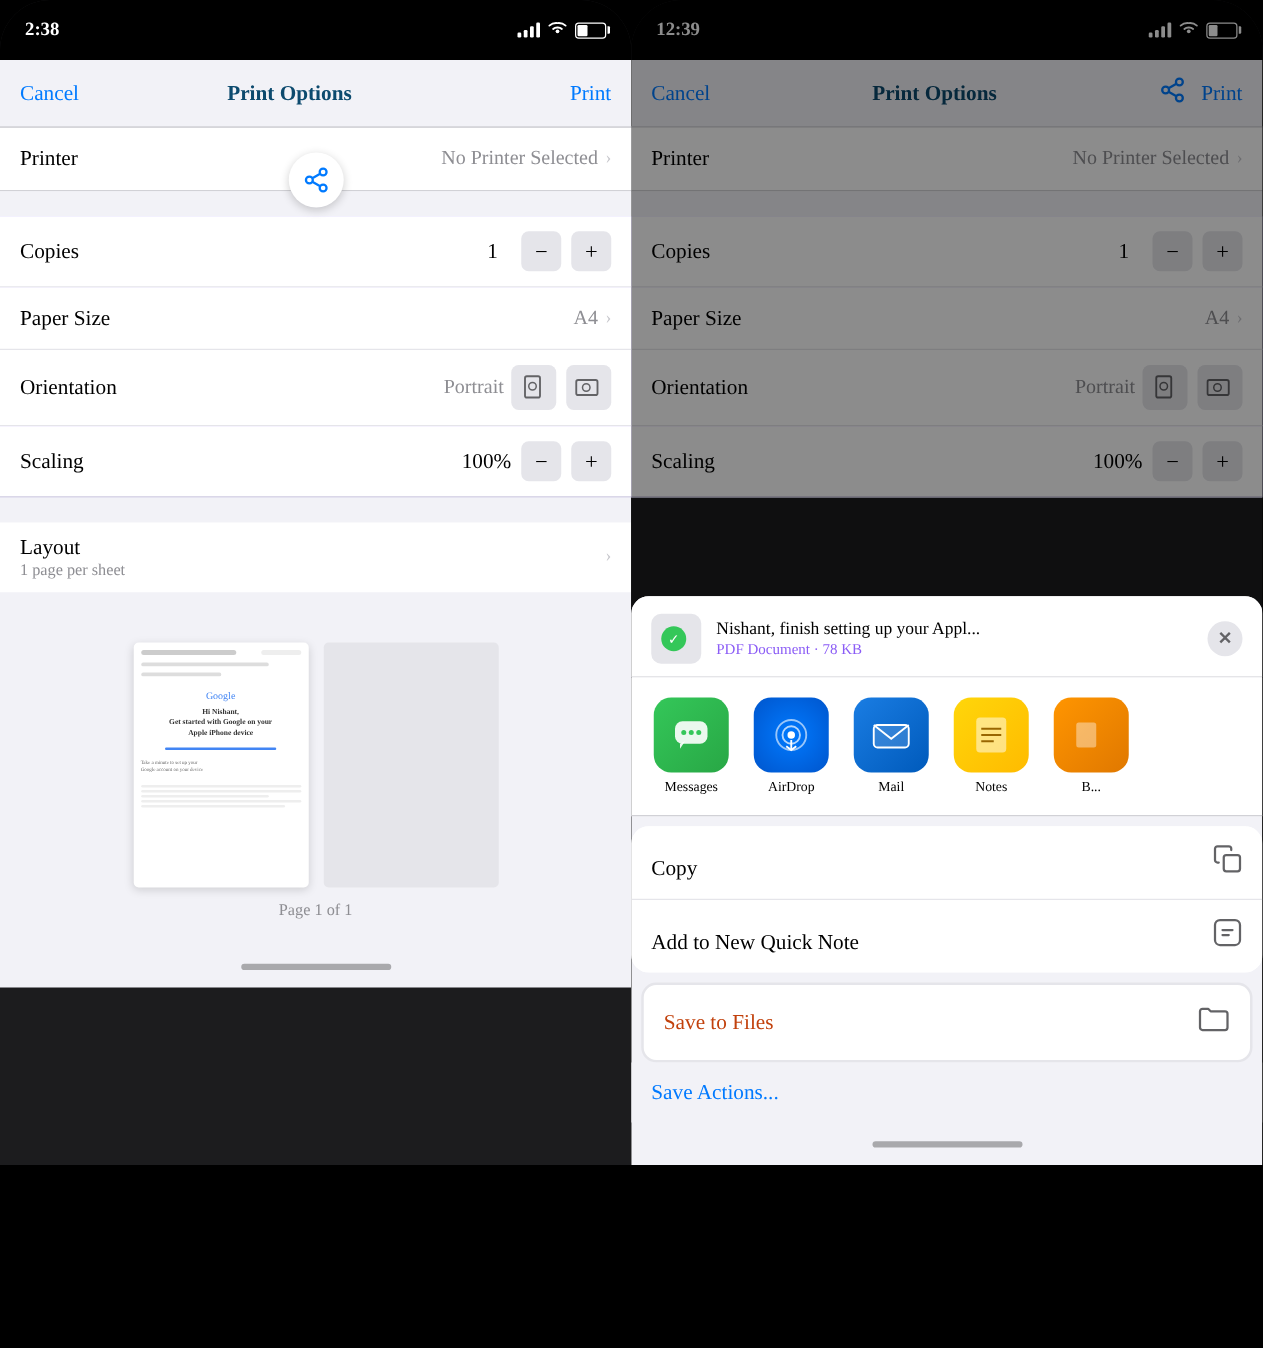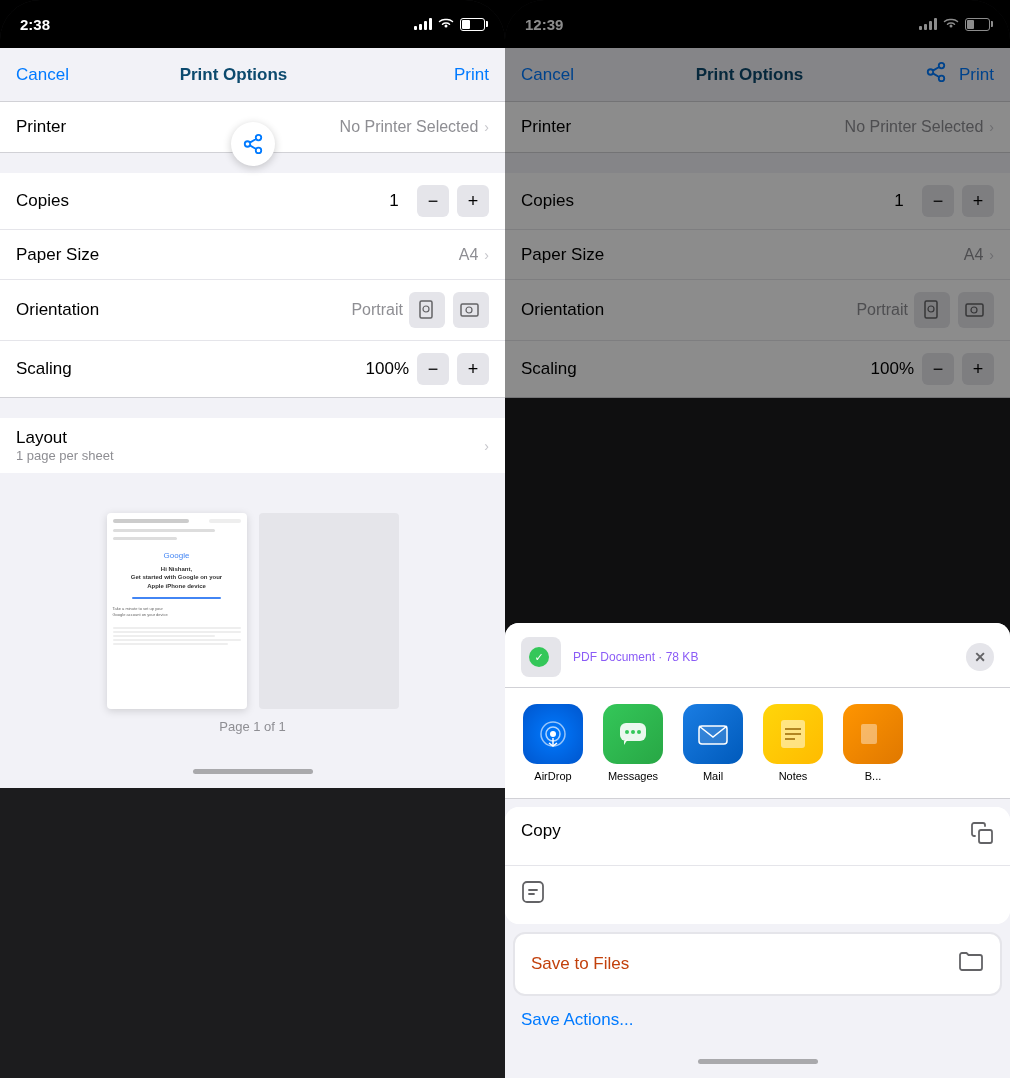--- a/index.html
+++ b/index.html
@@ -8,25 +8,26 @@
       height: 1078px;
       background: #000;
       display: flex;
       font-family: -apple-system, 'SF Pro Display', 'Helvetica Neue', sans-serif;
       overflow: hidden;
     }
 
     
     .phone-panel {
       width: 505px;
-      height: 1078px;
+      height: 932px;
       background: #1c1c1e;
       position: relative;
       overflow: hidden;
       border-radius: 40px 40px 0 0;
+      font-family: Liberation Serif, serif;
     }
     .phone-panel + .phone-panel {
       border-left: none;
     }
 
     
     .status-bar {
       height: 48px;
       background: #000;
       display: flex;
@@ -441,21 +442,21 @@
 
     
     .share-actions {
       background: #fff;
       margin-top: 8px;
       border-radius: 14px;
       overflow: hidden;
     }
     .share-action-row {
       display: flex;
-      align-items: flex-start;
+      align-items: flex-end;
       padding: 14px 16px;
       border-bottom: 1px solid #e5e5ea;
       background: #fff;
     }
     .share-action-row:last-child {
       border-bottom: none;
     }
     .share-action-label {
       font-size: 17px;
       color: #000;
@@ -749,54 +750,55 @@
 
   <div class="share-sheet">
 
     <div class="share-header">
       <div class="share-header-left">
         <div class="share-file-icon">
           <div class="file-checkbox">✓</div>
         </div>
       </div>
       <div class="share-file-details">
+        <div class="share-file-name">Nishant, finish setting up your Appl...</div>
         <div class="share-file-size">PDF Document · 78 KB</div>
       </div>
       <div class="share-close-btn">✕</div>
     </div>
 
     <div class="app-icons-row">
+
+      <div class="app-icon-item">
+        <div class="app-icon-img messages-icon">
+          <svg width="34" height="34" viewBox="0 0 34 34" fill="none">
+            <rect x="4" y="6" width="26" height="18" rx="6" fill="white" opacity="0.9"></rect>
+            <polygon points="8,24 12,22 8,28" fill="white" opacity="0.9"></polygon>
+            <circle cx="11" cy="15" r="2" fill="#34c759"></circle>
+            <circle cx="17" cy="15" r="2" fill="#34c759"></circle>
+            <circle cx="23" cy="15" r="2" fill="#34c759"></circle>
+          </svg>
+        </div>
+        <span class="app-icon-label">Messages</span>
+      </div>
 
       <div class="app-icon-item">
         <div class="app-icon-img airdrop-icon">
           <svg width="36" height="36" viewBox="0 0 36 36" fill="none">
             <circle cx="18" cy="18" r="12" stroke="rgba(255,255,255,0.6)" stroke-width="1.5" fill="none"></circle>
             <circle cx="18" cy="18" r="7" stroke="rgba(255,255,255,0.7)" stroke-width="1.5" fill="none"></circle>
             <circle cx="18" cy="18" r="3" fill="white"></circle>
             <line x1="18" y1="22" x2="18" y2="30" stroke="white" stroke-width="1.5"></line>
             <polyline points="14,27 18,30 22,27" stroke="white" stroke-width="1.5" fill="none"></polyline>
           </svg>
         </div>
         <span class="app-icon-label">AirDrop</span>
       </div>
 
       <div class="app-icon-item">
-        <div class="app-icon-img messages-icon">
-          <svg width="34" height="34" viewBox="0 0 34 34" fill="none">
-            <rect x="4" y="6" width="26" height="18" rx="6" fill="white" opacity="0.9"></rect>
-            <polygon points="8,24 12,22 8,28" fill="white" opacity="0.9"></polygon>
-            <circle cx="11" cy="15" r="2" fill="#34c759"></circle>
-            <circle cx="17" cy="15" r="2" fill="#34c759"></circle>
-            <circle cx="23" cy="15" r="2" fill="#34c759"></circle>
-          </svg>
-        </div>
-        <span class="app-icon-label">Messages</span>
-      </div>
-
-      <div class="app-icon-item">
         <div class="app-icon-img mail-icon">
           <svg width="36" height="36" viewBox="0 0 36 36" fill="none">
             <rect x="4" y="10" width="28" height="18" rx="3" fill="white" opacity="0.15"></rect>
             <rect x="4" y="10" width="28" height="18" rx="3" stroke="white" stroke-width="1.5" fill="none"></rect>
             <polyline points="4,10 18,21 32,10" stroke="white" stroke-width="1.5" fill="none"></polyline>
           </svg>
         </div>
         <span class="app-icon-label">Mail</span>
       </div>
 
@@ -828,20 +830,21 @@
         <span class="share-action-label">Copy</span>
         <span class="share-action-icon">
           <svg width="24" height="24" viewBox="0 0 24 24" fill="none" stroke="#636366" stroke-width="1.8" stroke-linecap="round" stroke-linejoin="round">
             <rect x="9" y="9" width="13" height="13" rx="2"></rect>
             <path d="M5 15H4a2 2 0 01-2-2V4a2 2 0 012-2h9a2 2 0 012 2v1"></path>
           </svg>
         </span>
       </div>
 
       <div class="share-action-row">
+        <span class="share-action-label">Add to New Quick Note</span>
         <span class="share-action-icon">
           <svg width="24" height="24" viewBox="0 0 24 24" fill="none" stroke="#636366" stroke-width="1.8" stroke-linecap="round" stroke-linejoin="round">
             <rect x="2" y="2" width="20" height="20" rx="4"></rect>
             <path d="M8 10h8M8 14h5"></path>
           </svg>
         </span>
       </div>
     </div>
 
     <div class="save-to-files-row">

